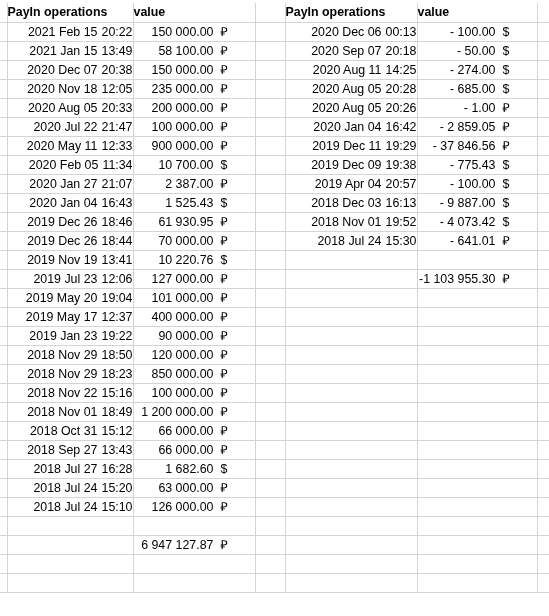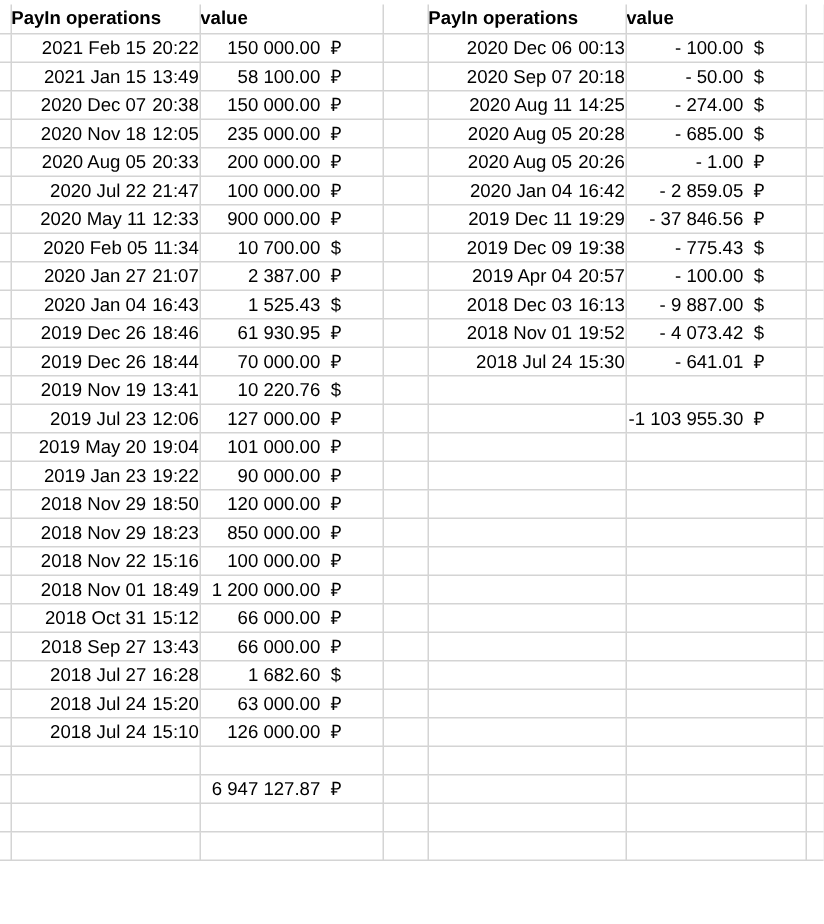--- a/index.html
+++ b/index.html
@@ -373,20 +373,34 @@
             <span class="cur">₽</span>
           </div>
         </td>
         <td class="blankcell"></td>
         <td class="op"></td>
         <td></td>
         <td class="tail"></td>
       </tr>
       <tr>
         <td class="gutter"></td>
+        <td class="op"><span>2019 May 17</span><span class="dt-time">12:37</span></td>
+        <td>
+          <div class="valwrap">
+            <span class="num">400 000.00</span>
+            <span class="cur">₽</span>
+          </div>
+        </td>
+        <td class="blankcell"></td>
+        <td class="op"></td>
+        <td></td>
+        <td class="tail"></td>
+      </tr>
+      <tr>
+        <td class="gutter"></td>
         <td class="op"><span>2019 Jan 23</span><span class="dt-time">19:22</span></td>
         <td>
           <div class="valwrap">
             <span class="num">90 000.00</span>
             <span class="cur">₽</span>
           </div>
         </td>
         <td class="blankcell"></td>
         <td class="op"></td>
         <td></td>

